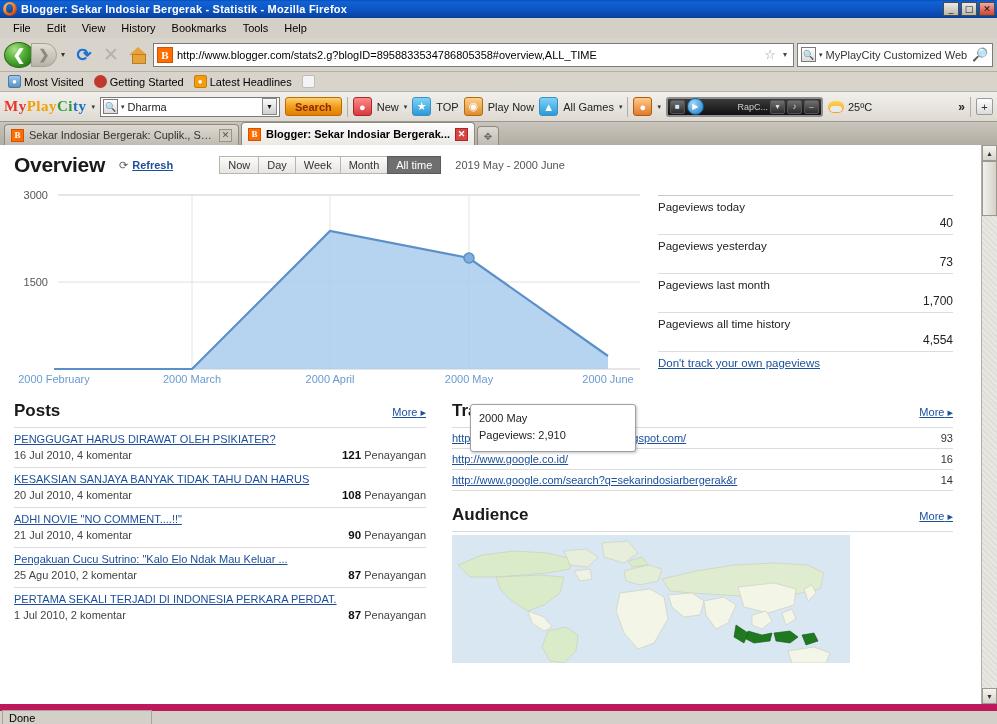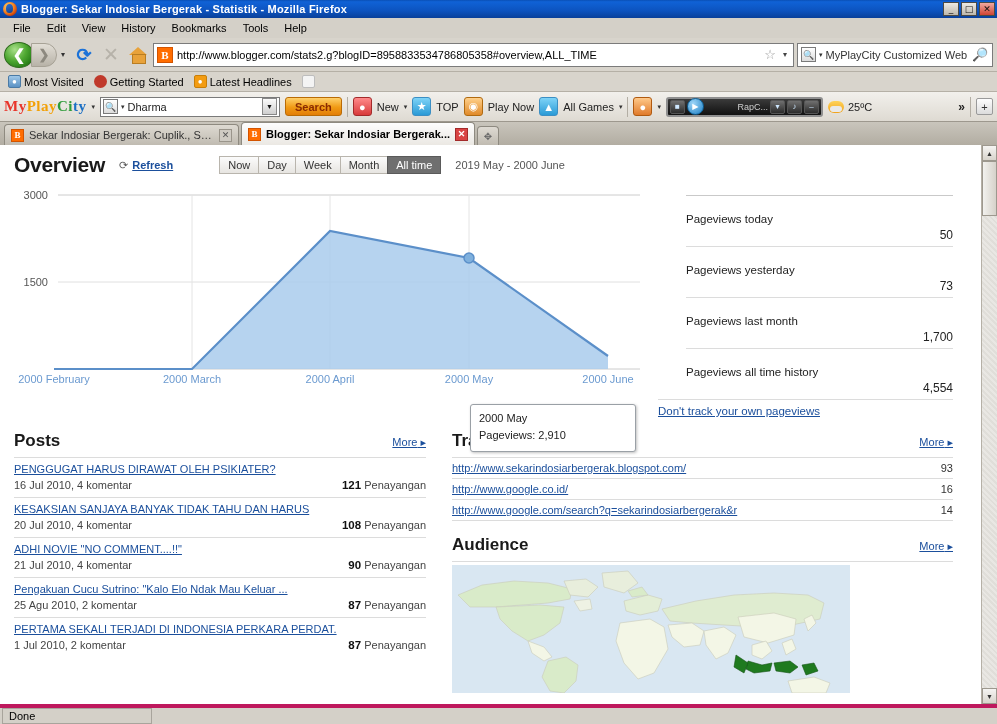--- a/index.html
+++ b/index.html
@@ -337,21 +337,21 @@
     width: 166px; height: 48px;
     background: #fff; border: 1px solid #9aa0a6; border-radius: 3px;
     box-shadow: 1px 1px 3px rgba(0,0,0,.25);
     padding: 5px 8px; font-size: 11px; color: #222;
     line-height: 17px;
   }
   .tooltip .t2 { }
 
   
   .statpanel { flex: 1 1 auto; padding: 8px 28px 0 8px; }
-  .stat-row { border-top: 1px solid #dcdcdc; padding: 17px 0 4px 0; margin-left: 28px; }
+  .stat-row { border-top: 1px solid #dcdcdc; padding: 5px 0 4px 0; }
   .stat-row:first-child { border-top: 1px solid #c9c9c9; }
   .stat-label { font-size: 11.5px; color: #222; }
   .stat-value { font-size: 12px; color: #222; text-align: right; margin-top: 3px; }
   .stat-link {
     border-top: 1px solid #dcdcdc; padding-top: 5px;
     font-size: 11.5px; color: #1b4f9c; text-decoration: underline;
   }
 
   
   .panels { display: flex; padding: 14px 0 0 0; gap: 4px; }
@@ -376,21 +376,21 @@
   .tsrc-url { flex: 1 1 auto; font-size: 11px; color: #1b4f9c; text-decoration: underline; white-space:nowrap; overflow:hidden; }
   .tsrc-count { flex: 0 0 40px; text-align: right; font-size: 11px; color: #333; }
   .tsrc-last { border-bottom: 1px solid #dcdcdc; }
 
   .map-wrap { border-top: 1px solid #dcdcdc; padding-top: 3px; }
   .map { width: 398px; height: 128px; background: #d9e7f2; border: 0; display:block; }
 
   
   .statusbar {
     height: 20px; flex: 0 0 20px;
-    background: #d4d0c8; border-top: 4px solid #be185d;
+    background: #d4d0c8; border-top: 7px solid #be185d;
     display: flex; align-items: center;
   }
   .status-box {
     height: 16px; margin-left: 2px; padding: 0 6px;
     border: 1px solid #a8a49c; background: #d4d0c8;
     display:flex;align-items:center; font-size: 11px; color:#000;
     min-width: 150px;
   }
   .status-rest { flex:1 1 auto; }
 </style>
@@ -563,21 +563,21 @@
             <text x="192" y="196" text-anchor="middle" font-family="Liberation Sans, sans-serif" font-size="11" fill="#6b9ad0">2000 March</text>
             <text x="330" y="196" text-anchor="middle" font-family="Liberation Sans, sans-serif" font-size="11" fill="#6b9ad0">2000 April</text>
             <text x="469" y="196" text-anchor="middle" font-family="Liberation Sans, sans-serif" font-size="11" fill="#6b9ad0">2000 May</text>
             <text x="608" y="196" text-anchor="middle" font-family="Liberation Sans, sans-serif" font-size="11" fill="#6b9ad0">2000 June</text>
           </svg>
         </div>
 
         <div class="statpanel">
           <div class="stat-row">
             <div class="stat-label">Pageviews today</div>
-            <div class="stat-value">50</div>
+            <div class="stat-value">40</div>
           </div>
           <div class="stat-row">
             <div class="stat-label">Pageviews yesterday</div>
             <div class="stat-value">73</div>
           </div>
           <div class="stat-row">
             <div class="stat-label">Pageviews last month</div>
             <div class="stat-value">1,700</div>
           </div>
           <div class="stat-row">

